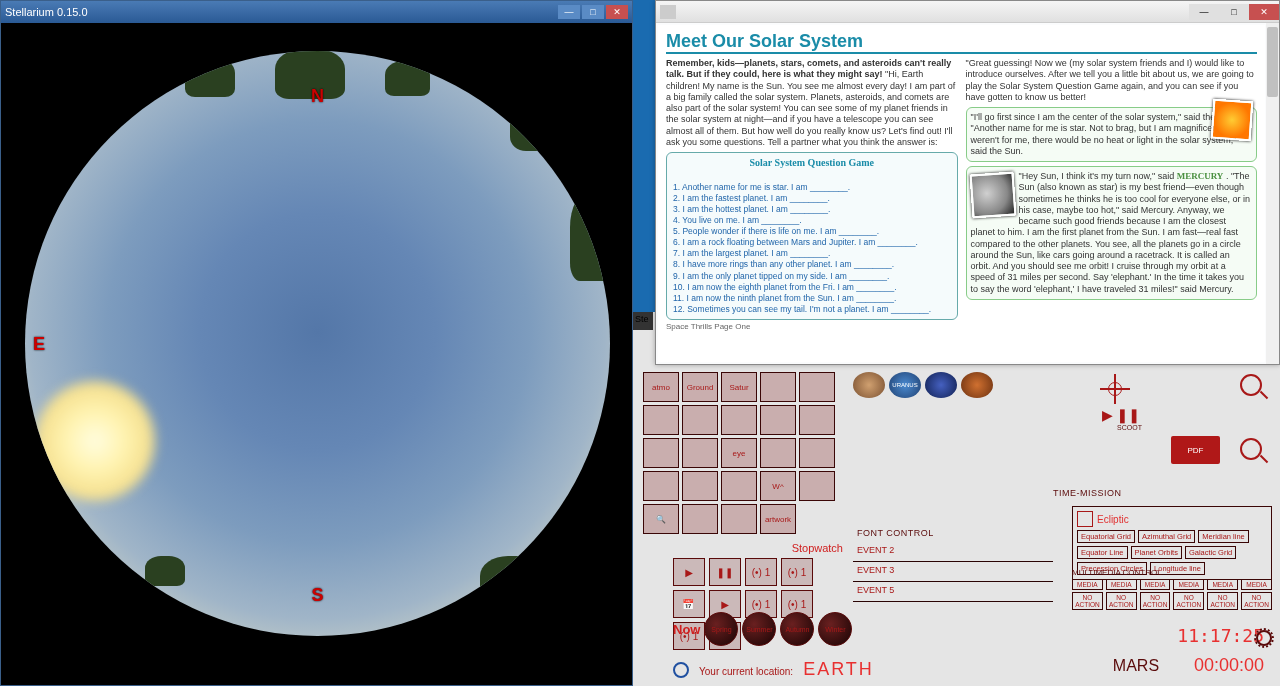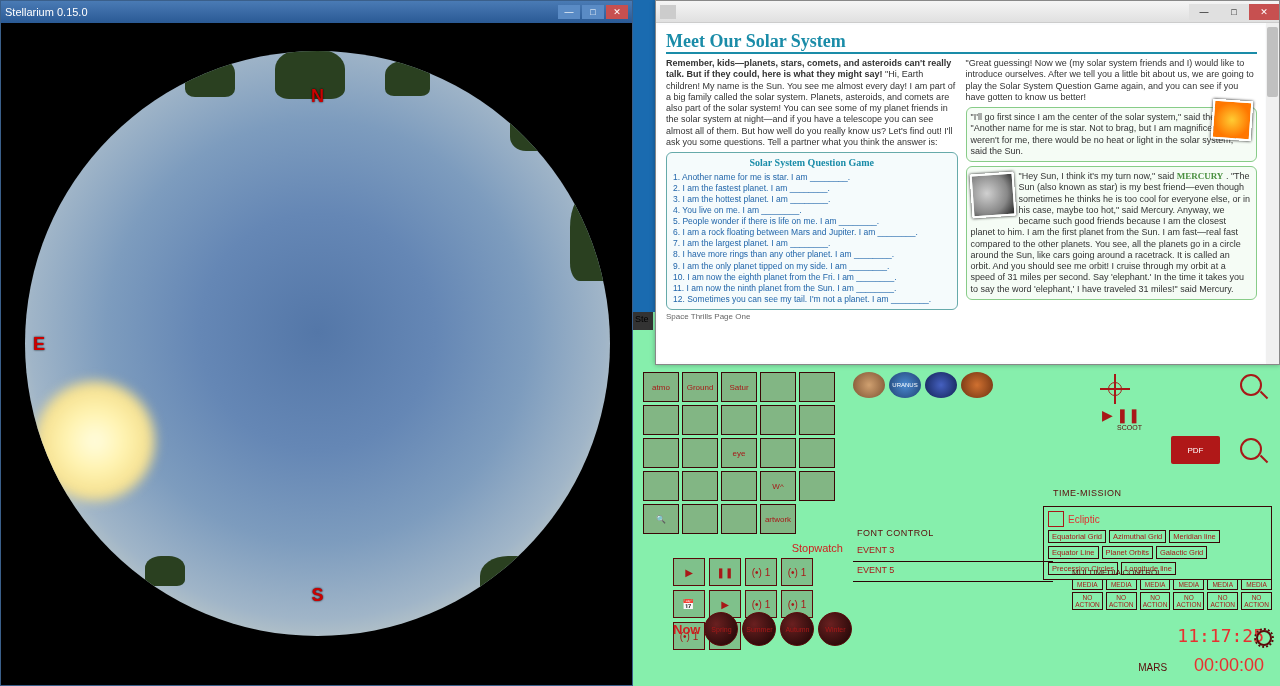--- a/index.html
+++ b/index.html
@@ -23,57 +23,57 @@
   .cardinal.e { top:50%; left:8px; transform:translateY(-50%); }
   .cardinal.s { bottom:30px; left:50%; transform:translateX(-50%); }
 
   
   .pdf { position:absolute; left:655px; top:0; width:625px; height:365px; background:#fbfcfd; border:1px solid #888; display:flex; flex-direction:column; box-shadow:0 0 5px rgba(0,0,0,.3); }
   .pdf-title { height:22px; background:linear-gradient(#f5f5f5,#e0e0e0); border-bottom:1px solid #ccc; display:flex; align-items:center; }
   .pdf-title .controls { margin-left:auto; display:flex; }
   .pdf-title .controls span { width:30px; height:16px; display:flex; align-items:center; justify-content:center; font-size:9px; background:#e0e0e0; cursor:pointer; }
   .pdf-title .controls span.close { background:#c75050; color:#fff; }
   .pdf-page { flex:1; background:#fff; margin:2px 14px 2px 2px; overflow:hidden; padding:6px 8px; font-family:Georgia,serif; }
-  .pdf-page h1 { color:#1a8ca8; font-family:Liberation Serif, serif; font-size:18px; border-bottom:2px solid #1a8ca8; margin-bottom:4px; }
+  .pdf-page h1 { color:#1a8ca8; font-family:Liberation Sans, sans-serif; font-size:18px; border-bottom:2px solid #1a8ca8; margin-bottom:4px; }
   .cols { display:flex; gap:8px; }
   .col { flex:1; font-size:9px; color:#333; line-height:1.25; }
   .col b { font-weight:bold; }
   .gamebox { border:1px solid #6aa; border-radius:6px; padding:4px 6px; margin-top:4px; background:#f5fbfc; }
-  .gamebox h2 { color:#1a8ca8; font-size:10px; text-align:center; font-family:"Comic Sans MS",cursive; margin-bottom:2px; }
+  .gamebox h2 { color:#1a8ca8; font-size:10px; text-align:center; font-family:"Comic Sans MS",cursive; margin-bottom:12px; }
   .gamebox ol { list-style:none; font-size:8.5px; color:#2266aa; font-family:"Comic Sans MS",cursive; }
   .gamebox ol li { margin:0.5px 0; }
   .callout { border:1px solid #8c8; border-radius:6px; padding:4px; margin:4px 0; font-size:9px; background:#f5fcf5; position:relative; }
   .sun-img { position:absolute; right:4px; top:-8px; width:40px; height:40px; border:2px solid #fff;
     background:radial-gradient(circle,#ffcc33,#ff7700 70%); box-shadow:0 0 3px #000; transform:rotate(4deg); }
   .moon-img { float:left; width:44px; height:44px; margin:2px 4px 2px 0; border:2px solid #fff;
     background:radial-gradient(circle at 35% 45%,#d0d0d0,#888 60%,#222 100%); box-shadow:0 0 3px #000; transform:rotate(-4deg); }
   .planet-name { font-family:"Comic Sans MS",cursive; font-weight:bold; }
   .sunword { color:#e07000; }
   .mercword { color:#4a9040; }
   .pdf-foot { font-size:8px; color:#666; margin-top:2px; }
   .pdf-scroll { position:absolute; right:0; top:22px; bottom:0; width:13px; background:#f0f0f0; }
   .pdf-scroll .thumb { position:absolute; top:4px; left:1px; right:1px; height:70px; background:#c0c0c0; border-radius:2px; }
 
   
-  .panel { position:absolute; left:633px; top:312px; right:0; bottom:0; background:#86efac; color:#a81818; font-size:10px; }
+  .panel { position:absolute; left:633px; top:312px; right:0; bottom:0; background:#e5e5e5; color:#a81818; font-size:10px; }
   .panel .tab { position:absolute; left:0; top:0; width:20px; height:18px; background:#333; color:#000; font-size:9px; padding:2px; }
   .planet-row { position:absolute; top:60px; left:220px; display:flex; gap:4px; }
   .planet-row .p { width:32px; height:26px; border-radius:50%; display:flex; align-items:center; justify-content:center; font-size:6px; color:#fff; }
   .iconcol { position:absolute; top:60px; left:10px; display:grid; grid-template-columns:repeat(5,36px); grid-auto-rows:30px; gap:3px; }
   .iconcol .ic { background:rgba(120,10,10,.25); border:1px solid #3a0606; display:flex; align-items:center; justify-content:center; font-size:8px; cursor:pointer; }
   .pdf-icon { position:absolute; top:124px; right:60px; width:49px; height:28px; background:#b01818; color:#fff; font-size:8px; display:flex; align-items:center; justify-content:center; border-radius:2px; }
   .biglens { position:absolute; top:62px; right:18px; width:22px; height:22px; border:2px solid #a81818; border-radius:50%; }
   .biglens:after { content:""; position:absolute; width:10px; height:2px; background:#a81818; right:-9px; bottom:-2px; transform:rotate(45deg); }
   .biglens2 { top:126px; }
 
   .section-label { position:absolute; color:#5a0a0a; font-size:9px; letter-spacing:.5px; }
   .events { position:absolute; left:220px; top:230px; width:200px; }
   .events .ev { height:20px; border-bottom:1px solid #2a0404; padding:3px 4px; font-size:9px; }
 
-  .gridctrl { position:absolute; right:8px; top:194px; width:229px; border:1px solid #3a0606; padding:4px; }
+  .gridctrl { position:absolute; right:8px; top:194px; width:200px; border:1px solid #3a0606; padding:4px; }
   .gridctrl .hdr { display:flex; align-items:center; gap:4px; }
   .gridctrl .hdr .sq { width:16px; height:16px; border:1px solid #a81818; }
   .gridctrl .row { display:flex; gap:3px; margin-top:3px; flex-wrap:wrap; }
   .gridctrl .opt { font-size:7.5px; padding:1px 3px; border:1px solid #3a0606; cursor:pointer; }
 
   .mediactrl { position:absolute; right:8px; top:256px; width:200px; }
   .mediactrl .row { display:flex; gap:3px; margin-top:2px; }
   .mediactrl .m { width:32px; font-size:6.5px; text-align:center; padding:1px 0; border:1px solid #3a0606; }
   .noact { font-size:6.5px; padding:1px 2px; }
 
@@ -86,21 +86,21 @@
   .seasons .now { color:#d02020; font-size:13px; font-weight:bold; }
   .seasons .s { width:34px; height:34px; border-radius:50%; border:1px solid #5a0a0a;
     background:radial-gradient(circle at 35% 35%,#6a2020,#1a0404); font-size:7px; display:flex; align-items:center; justify-content:center; cursor:pointer; }
 
   .loc { position:absolute; left:40px; bottom:6px; font-size:10px; display:flex; align-items:baseline; gap:10px; }
   .loc .earth { color:#e83030; font-size:18px; letter-spacing:2px; }
   .loc .dot { width:16px; height:16px; border:2px solid #2050a0; border-radius:50%; display:inline-block; position:relative; top:3px; }
 
   .clock { position:absolute; right:16px; bottom:40px; color:#e83030; font-size:18px; font-family:monospace; }
   .timer { position:absolute; right:16px; bottom:10px; color:#e83030; font-size:18px; font-family:monospace; }
-  .timer .lab { color:#5a0a0a; font-size:10px; margin-right:16px; }
+  .timer .lab { color:#5a0a0a; font-size:16px; margin-right:24px; }
   .gear { position:absolute; right:18px; bottom:18px; width:16px; height:16px; border:2px solid #5a0a0a; border-radius:50%; }
   .gear:before { content:""; position:absolute; inset:-4px; border:2px dotted #5a0a0a; border-radius:50%; }
 
   .cross { position:absolute; top:62px; right:150px; width:30px; height:30px; }
   .cross:before,.cross:after { content:""; position:absolute; background:#a81818; }
   .cross:before { left:14px; top:0; width:2px; height:30px; }
   .cross:after { top:14px; left:0; height:2px; width:30px; }
   .cross .ring { position:absolute; inset:8px; border:1px solid #a81818; border-radius:50%; }
   .playpause { position:absolute; top:95px; right:140px; color:#a81818; font-size:14px; }
   .scoot { position:absolute; top:112px; right:138px; color:#5a0a0a; font-size:7px; }
@@ -204,20 +204,21 @@
   <div class="seasons">
     <span class="now">Now</span>
   <div class="s">Spring</div>
       <div class="s">Summer</div>
       <div class="s">Autumn</div>
       <div class="s">Winter</div>
     </div>
 
   <div class="section-label" style="left:224px;top:216px">FONT CONTROL</div>
   <div class="events">
+      <div class="ev">EVENT 2</div>
       <div class="ev">EVENT 3</div>
       <div class="ev">EVENT 5</div>
     </div>
 
   <div class="gridctrl">
     <div class="hdr">
       <span class="sq"></span>
       <span style="color:#e03030;font-size:10px">Ecliptic</span>
     </div>
     <div class="row">
@@ -245,20 +246,25 @@
     <div class="row">
         <div class="m noact">NO ACTION</div>
         <div class="m noact">NO ACTION</div>
         <div class="m noact">NO ACTION</div>
         <div class="m noact">NO ACTION</div>
         <div class="m noact">NO ACTION</div>
         <div class="m noact">NO ACTION</div>
       </div>
   </div>
 
+  <div class="loc">
+    <span class="dot"></span>
+    <span>Your current location:</span>
+    <span class="earth">EARTH</span>
+  </div>
 
   <div class="clock">11:17:25</div>
   <div class="timer">
     <span class="lab">MARS</span>
     <span>00:00:00</span>
   </div>
   <div class="gear" style="right:8px;bottom:40px"></div>
 </div>
 
 <div class="pdf">

